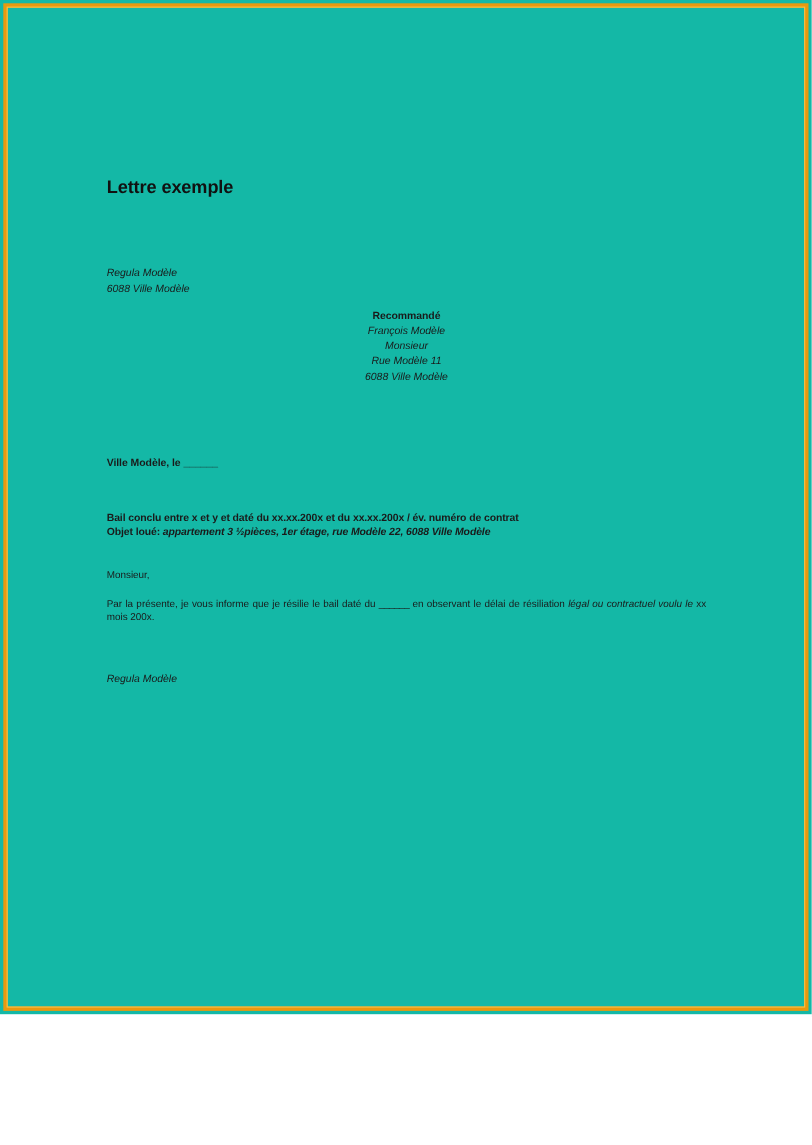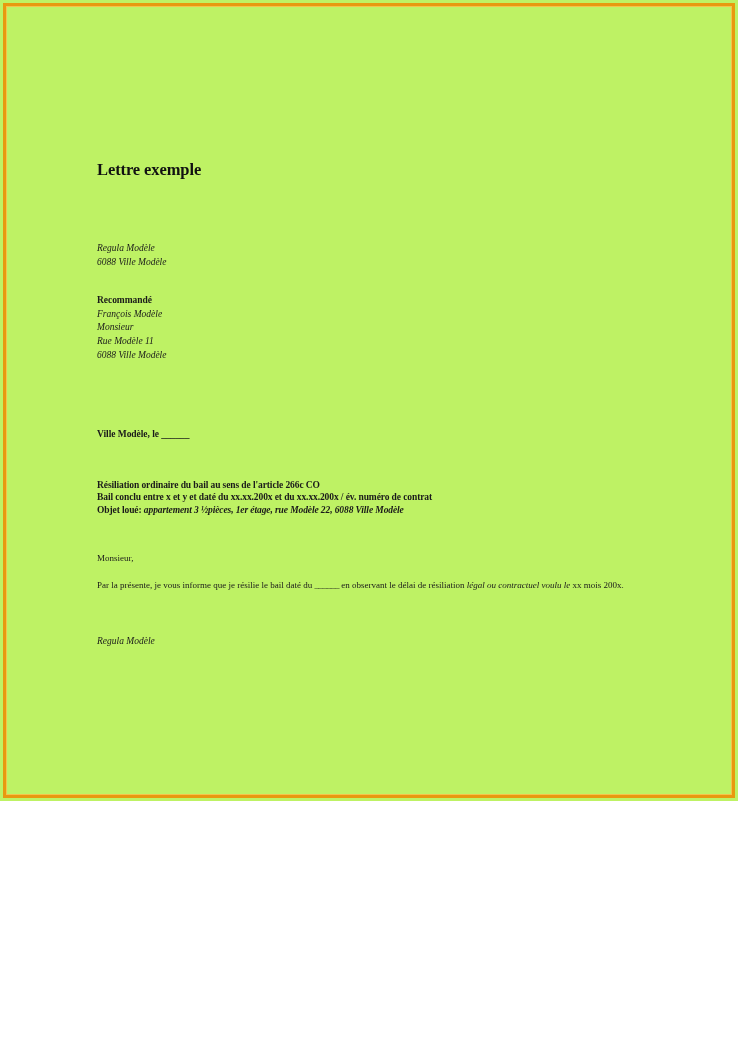--- a/index.html
+++ b/index.html
@@ -14,24 +14,23 @@
     font-family: "Liberation Sans", sans-serif;
     color: #1a1a1a;
     -webkit-font-smoothing: none;
   }
 
   
   .page {
     position: relative;
     box-sizing: border-box;
     width: 738px;
-    height: 801px;
-    background: #bef264;
+    height: 922px;
+    background: #14b8a6;
     padding: 3px;
-    font-family: Liberation Serif, serif;
   }
   .frame {
     position: absolute;
     left: 3px;
     top: 3px;
     right: 3px;
     bottom: 3px;
     border: 4px solid #e8990f;
     box-sizing: border-box;
     pointer-events: none;
@@ -74,21 +73,22 @@
     line-height: 13.6px;
   }
 
   .sender {
     margin-top: 62px;
     font-style: italic;
     color: #1a1a1a;
   }
 
   .recipient {
-    margin-top: 25px;
+    margin-top: 12px;
+    text-align: center;
   }
   .recipient .lbl {
     font-weight: bold;
     font-style: normal;
     letter-spacing: -0.05px;
   }
   .recipient .ital {
     font-style: italic;
   }
 
@@ -105,21 +105,21 @@
     font-size: 9.5px;
     font-weight: bold;
     line-height: 12.4px;
     letter-spacing: -0.1px;
   }
   .subject .obj-ital {
     font-style: italic;
   }
 
   .salutation {
-    margin-top: 36px;
+    margin-top: 25px;
     font-size: 9px;
     line-height: 12px;
   }
 
   .para {
     margin-top: 15px;
     font-size: 9px;
     line-height: 12.4px;
     text-align: justify;
   }
@@ -159,21 +159,20 @@
         <div class="lbl">Recommandé</div>
         <div class="ital">François Modèle</div>
         <div class="ital">Monsieur</div>
         <div class="ital">Rue Modèle 11</div>
         <div class="ital">6088 Ville Modèle</div>
       </div>
 
       <div class="dateline">Ville Modèle, le ______</div>
 
       <div class="subject">
-        <div>Résiliation ordinaire du bail au sens de l'article 266c CO</div>
         <div>Bail conclu entre x et y et daté du xx.xx.200x et du xx.xx.200x / év. numéro de contrat</div>
         <div><span>Objet loué: </span><span class="obj-ital">appartement 3  ½pièces, 1er étage, rue Modèle 22, 6088 Ville Modèle</span></div>
       </div>
 
       <div class="salutation">Monsieur,</div>
 
       <p class="para p1"><span>Par la présente, je vous informe que je résilie le bail daté du </span><span class="blank">______</span><span> en observant le délai de résiliation </span><em>légal ou contractuel voulu le</em><span> xx mois 200x.</span></p>
 
 
 

